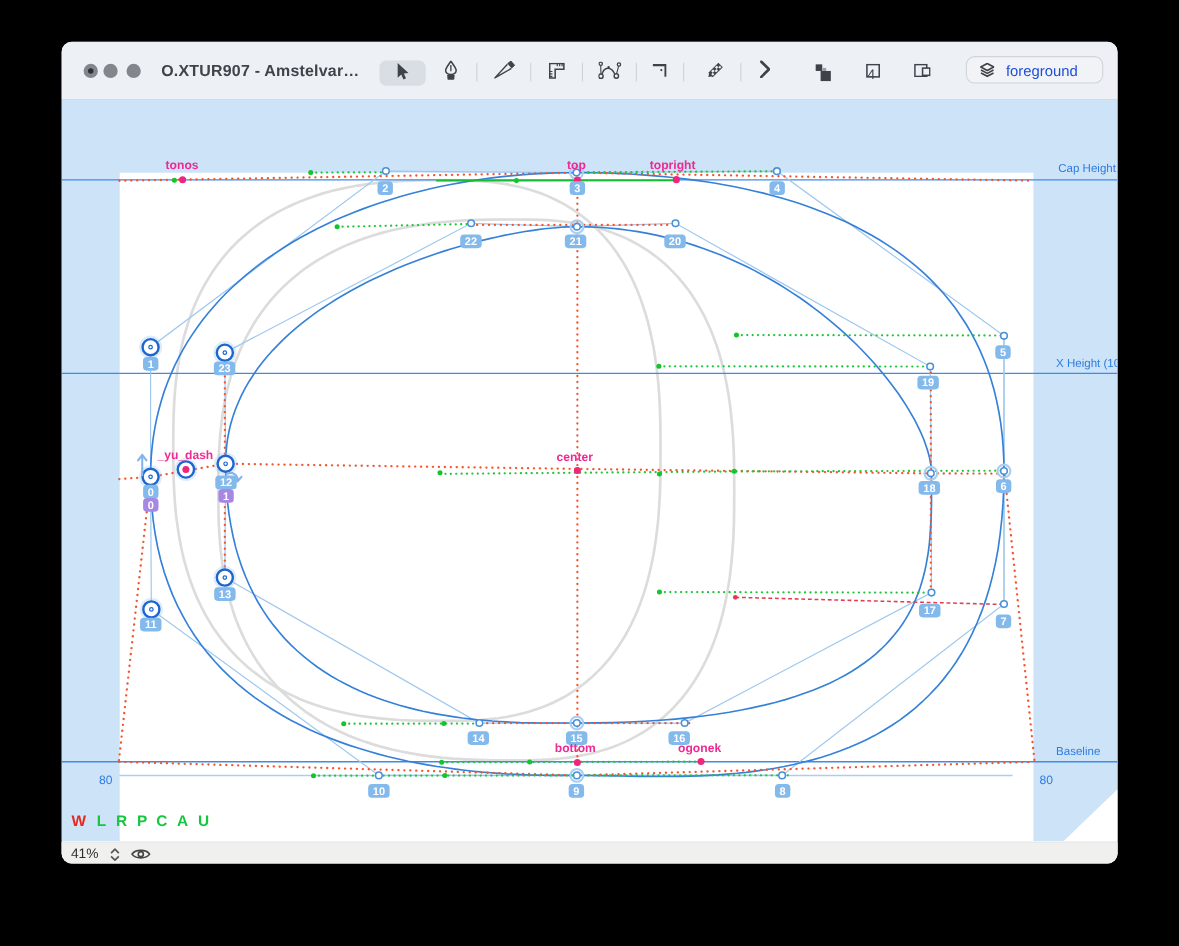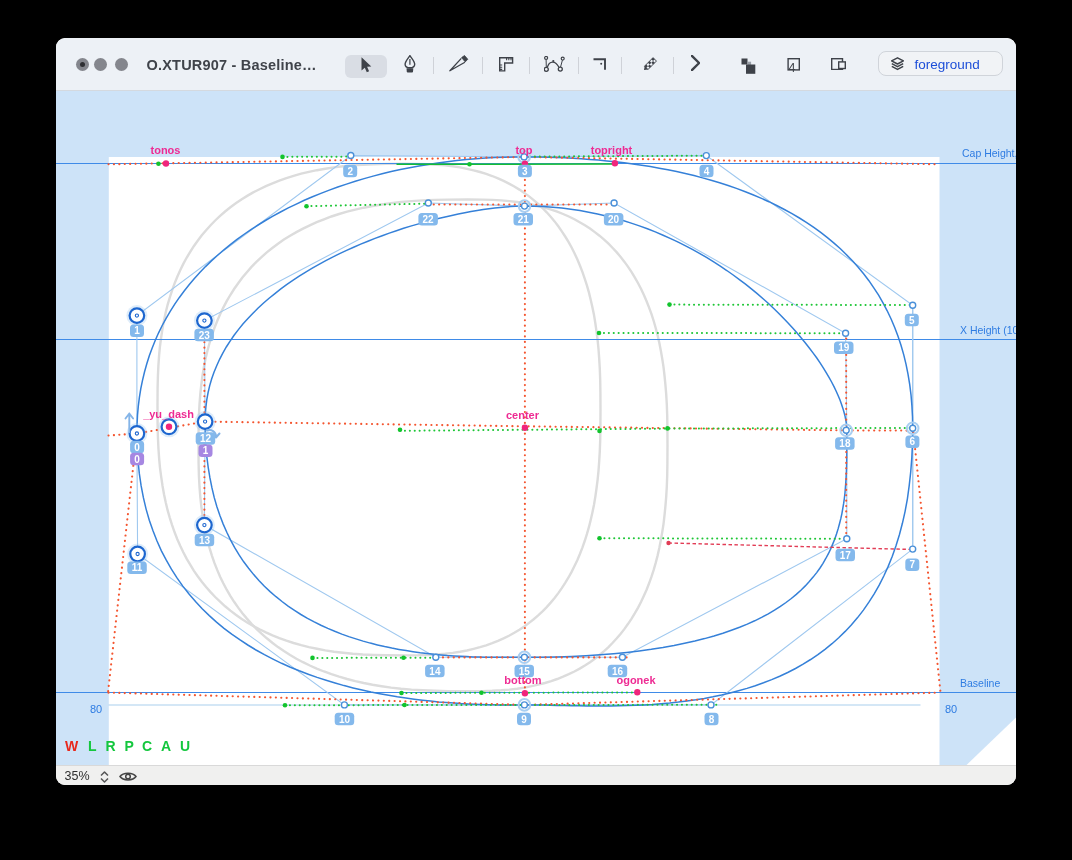--- a/index.html
+++ b/index.html
@@ -6,21 +6,21 @@
 *{box-sizing:content-box}
 </style>
 </head>
 <body>
 <div style="position:absolute;left:55.5px;top:38px;width:960px;height:747px;border-radius:9px;overflow:hidden;background:#fff">
 <div style="position:absolute;left:0;top:0;width:960px;height:52px;background:#edf1f6;border-bottom:1px solid #d4d9df;border-radius:9px 9px 0 0">
 <div style="position:absolute;left:20.2px;top:19.8px;width:13px;height:13px;border-radius:50%;background:#84868d"></div>
 <div style="position:absolute;left:38.5px;top:19.8px;width:13px;height:13px;border-radius:50%;background:#84868d"></div>
 <div style="position:absolute;left:59.900000000000006px;top:19.8px;width:13px;height:13px;border-radius:50%;background:#84868d"></div>
 <div style="position:absolute;left:24.2px;top:23.8px;width:5px;height:5px;border-radius:50%;background:#2e2f33"></div>
-<div style="position:absolute;left:91px;top:19px;font-family:'Liberation Sans',sans-serif;font-size:14.5px;font-weight:bold;color:#3f434a;letter-spacing:0.2px;white-space:nowrap">O.XTUR907 - Baseline…</div>
+<div style="position:absolute;left:91px;top:19px;font-family:'Liberation Sans',sans-serif;font-size:14.5px;font-weight:bold;color:#3f434a;letter-spacing:0.2px;white-space:nowrap">O.XTUR907 - Amstelvar…</div>
 <div style="position:absolute;left:289px;top:16.8px;width:42px;height:23px;border-radius:6px;background:#d9dde4"></div>
 <div style="position:absolute;left:377.6px;top:18.5px;width:1px;height:17px;background:#cfd2d8"></div>
 <div style="position:absolute;left:426.2px;top:18.5px;width:1px;height:17px;background:#cfd2d8"></div>
 <div style="position:absolute;left:473.5px;top:18.5px;width:1px;height:17px;background:#cfd2d8"></div>
 <div style="position:absolute;left:522.6px;top:18.5px;width:1px;height:17px;background:#cfd2d8"></div>
 <div style="position:absolute;left:565.5px;top:18.5px;width:1px;height:17px;background:#cfd2d8"></div>
 <div style="position:absolute;left:617.3px;top:18.5px;width:1px;height:17px;background:#cfd2d8"></div>
 <div style="position:absolute;left:822.3px;top:12.5px;width:125.7px;height:25.9px;border-radius:8px;border:1px solid #d0d4da;background:#f1f3f6;box-sizing:border-box"></div>
 <div style="position:absolute;left:859px;top:18.5px;font-family:'Liberation Sans',sans-serif;font-size:13.5px;color:#1d4ed8">foreground</div>
 </div>
@@ -274,21 +274,21 @@
 <text x="124" y="750.5" fill="#14c73e">P</text>
 <text x="141.5" y="750.5" fill="#14c73e">C</text>
 <text x="160.5" y="750.5" fill="#14c73e">A</text>
 <text x="179.5" y="750.5" fill="#14c73e">U</text>
 </g>
 </g>
 </svg>
 </div>
 <div style="position:absolute;left:55.5px;top:38px;width:960px;height:747px;pointer-events:none">
 <div style="position:absolute;left:0;bottom:0;width:960px;height:20px;background:#f0f0ef;border-top:1px solid #d9d9d9;border-radius:0 0 9px 9px;box-sizing:border-box">
-<div style="position:absolute;left:9px;top:3px;font-family:'Liberation Sans',sans-serif;font-size:12.5px;color:#2f2f2f">35%</div>
+<div style="position:absolute;left:9px;top:3px;font-family:'Liberation Sans',sans-serif;font-size:12.5px;color:#2f2f2f">41%</div>
 <svg style="position:absolute;left:43px;top:4.5px" width="11" height="12" viewBox="0 0 11 12">
         <path d="M2,4.5 L5.5,1 L9,4.5 M2,7.5 L5.5,11 L9,7.5" fill="none" stroke="#555" stroke-width="1.5" stroke-linejoin="round"></path>
       </svg>
 <svg style="position:absolute;left:62px;top:3.5px" width="20" height="13" viewBox="0 0 20 13">
         <path d="M2,6.5 C5,2 15,2 18,6.5 C15,11 5,11 2,6.5 Z" fill="none" stroke="#444" stroke-width="1.5"></path>
         <circle cx="10" cy="6.5" r="2.3" fill="none" stroke="#444" stroke-width="1.5"></circle>
       </svg>
 </div>
 </div>
 

